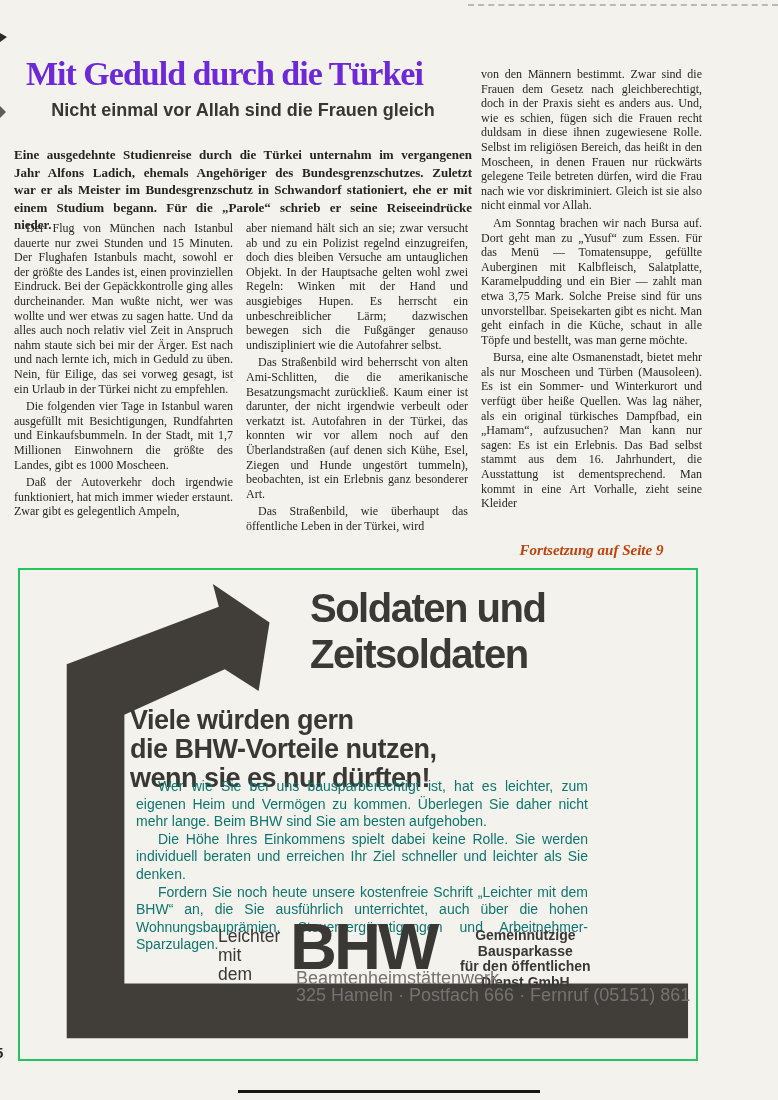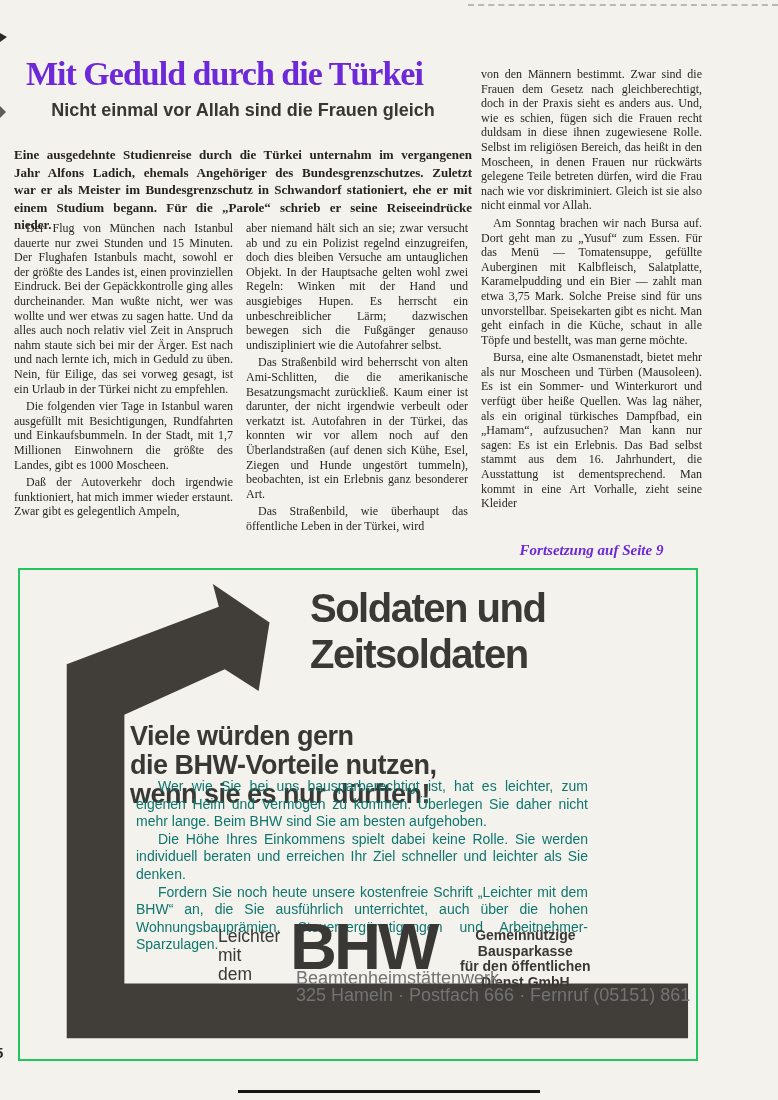--- a/index.html
+++ b/index.html
@@ -16,30 +16,30 @@
   
   .headline{position:absolute;left:26px;top:55px;width:460px;font-family:Liberation Serif, serif;font-weight:bold;font-size:34px;letter-spacing:-1px;color:#6d28d9;white-space:nowrap;}
   .subtitle{position:absolute;left:14px;top:100px;width:458px;text-align:center;font-family:"Liberation Sans",sans-serif;font-weight:bold;font-size:18px;color:#393734;}
   .intro{position:absolute;left:14px;top:146px;width:458px;font-weight:bold;font-size:13px;line-height:17.6px;text-align:justify;word-spacing:2px;color:#262320;}
   .col{position:absolute;font-size:12px;line-height:14.6px;text-align:justify;}
   .col p{margin:0 0 3px 0;}
   .col p.indent{text-indent:12px;}
   .col1{left:14px;top:221px;width:219px;}
   .col2{left:246px;top:221px;width:222px;}
   .col3{left:481px;top:67px;width:221px;}
-  .continuation{position:absolute;left:481px;top:542px;width:221px;text-align:center;font-style:italic;font-weight:bold;font-size:15px;color:#6d28d9;}
+  .continuation{position:absolute;left:481px;top:542px;width:221px;text-align:center;font-style:italic;font-weight:bold;font-size:15px;color:#c2410c;}
 
   
   .ad{position:absolute;left:18px;top:568px;width:680px;height:493px;border:2px solid #22c55e;box-sizing:border-box;font-family:"Liberation Sans",sans-serif;color:#393733;}
   .ad .arrow{position:absolute;left:0;top:0;width:100%;height:100%;}
   .ad-h1{position:absolute;left:290px;font-weight:bold;font-size:40px;letter-spacing:-1.5px;color:#3b3935;white-space:nowrap;}
   .ad-h1.l1{top:16px;}
   .ad-h1.l2{top:62px;}
   .ad-note{position:absolute;left:292px;top:114px;font-size:18px;color:#34322e;}
-  .slogan{position:absolute;left:110px;font-weight:bold;font-size:27px;letter-spacing:-0.5px;color:#3a3834;white-space:nowrap;margin-top:16px;}
+  .slogan{position:absolute;left:110px;font-weight:bold;font-size:27px;letter-spacing:-0.5px;color:#3a3834;white-space:nowrap;}
   .slogan.s1{top:135px;}
   .slogan.s2{top:164px;}
   .slogan.s3{top:193px;}
   .ad-body{position:absolute;left:116px;top:208px;width:452px;font-size:14px;line-height:17.6px;text-align:justify;color:#0f766e;}
   .ad-body p{margin:0;text-indent:22px;}
   .logo-prefix{position:absolute;left:198px;top:357px;font-size:17.5px;line-height:19px;color:#3a3834;}
   .brand{position:absolute;left:270px;top:344px;font-weight:bold;font-size:65px;letter-spacing:-3px;line-height:1;color:#3a3834;}
   .descriptor{position:absolute;left:440px;top:358px;font-weight:bold;font-size:14px;line-height:15.5px;color:#3a3834;text-align:center;}
   .band-text{position:absolute;left:276px;top:400px;font-size:18px;line-height:17px;color:#737373;}
 </style>

